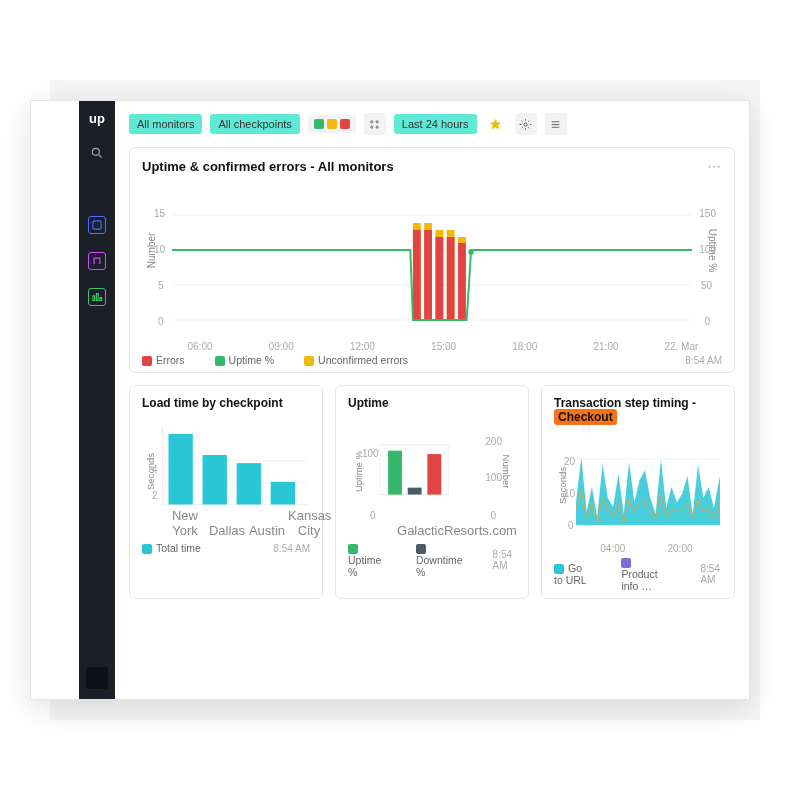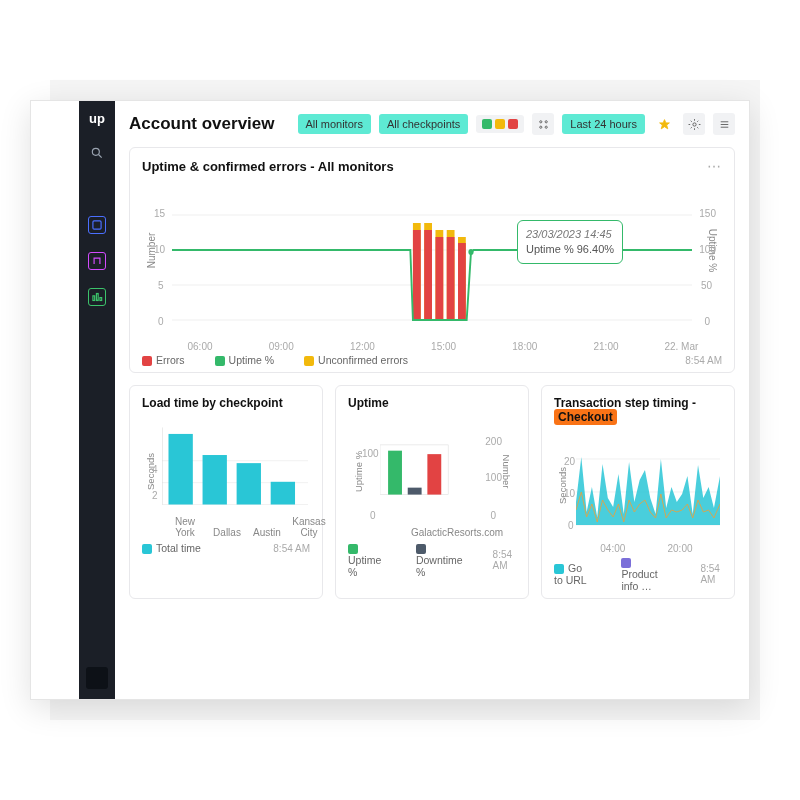--- a/index.html
+++ b/index.html
@@ -48,21 +48,21 @@
   .tooltip .t1{ font-style:italic; color:#777;}
   .tick { position:absolute; font-size:10px; color:#aaa; transform:translateX(-50%);}
   .grid line{ stroke:#eee; stroke-width:1;}
   .axis-line{ stroke:#ccc; stroke-width:1;}
   .bar-e{ fill:#e24343;} .bar-u{ fill:#f2b90c;}
   .line-up{ stroke:#34b96a; stroke-width:2.2; fill:none;}
   .bar-c{ fill:#29c6d6;}
   .bar-g{ fill:#34b96a;} .bar-dg{ fill:#4d5a6a;} .bar-r{ fill:#e24343;}
   .area-c{ fill:#29c6d6; opacity:.85;}
   .line-thin{ stroke:#e2a343; stroke-width:1; fill:none;}
-  .xlabel { position:absolute; font-size:10px; color:#888; bottom:0; text-align:center;}
+  .xlabel { position:absolute; font-size:13px; color:#888; bottom:0; text-align:center;}
   .ylabel-mini { position:absolute; left:-4px; top:50%; transform:rotate(-90deg) translate(12px,-6px); font-size:9.5px; color:#888;}
   .ylabel-mini-r { position:absolute; right:-2px; top:50%; transform:rotate(90deg) translate(-12px,-6px); font-size:9.5px; color:#888;}
   .title-suffix { font-weight:700; background:#f97316; padding:1px 4px; border-radius:3px;}
   .sidebar-spacer{flex:1;}
   .sidebar-bottom{width:22px;height:22px; background:#0d1117; border-radius:3px; margin-bottom:10px;}
   .gridlabel{position:absolute; font-size:10px; color:#aaa;}
 </style>
 </head>
 <body>
 
@@ -94,21 +94,20 @@
           <rect x="11" y="6" width="3" height="12"></rect>
           <rect x="17" y="13" width="3" height="5"></rect>
         </svg>
       </div>
     <div class="sidebar-spacer"></div>
     <div class="sidebar-bottom"></div>
   </div>
 
   <div class="main">
     <div class="header">
-      <div class="page-title">Account overview</div>
       <div class="chip">All monitors</div>
       <div class="chip">All checkpoints</div>
       <div class="color-chips">
         <span class="cc cc-g"></span>
         <span class="cc cc-y"></span>
         <span class="cc cc-r"></span>
       </div>
       <div class="iconbtn">
           <svg viewBox="0 0 24 24">
             <circle cx="7" cy="7" r="2"></circle>
@@ -174,24 +173,20 @@
             <rect class="bar-e" x="304" y="47" width="9" height="83"></rect>
             <rect class="bar-u" x="317" y="40" width="9" height="90"></rect>
             <rect class="bar-e" x="317" y="47" width="9" height="83"></rect>
             <rect class="bar-u" x="330" y="47" width="9" height="83"></rect>
             <rect class="bar-e" x="330" y="53" width="9" height="77"></rect>
 
             <path class="line-up" d="M0,60 L275,60 L278,130 L340,130 L345,62 L348,60 L600,60"></path>
             <circle cx="345" cy="62" r="3" fill="#34b96a"></circle>
           </svg>
 
-          <div class="tooltip" style="left:375px; top:40px;">
-            <div class="t1">23/03/2023 14:45</div>
-            <div>Uptime % 96.40%</div>
-          </div>
 
           <div class="tick" style="left:10%; bottom:-2px">06:00</div>
           <div class="tick" style="left:24%; bottom:-2px">09:00</div>
           <div class="tick" style="left:38%; bottom:-2px">12:00</div>
           <div class="tick" style="left:52%; bottom:-2px">15:00</div>
           <div class="tick" style="left:66%; bottom:-2px">18:00</div>
           <div class="tick" style="left:80%; bottom:-2px">21:00</div>
           <div class="tick" style="left:93%; bottom:-2px">22. Mar</div>
         </div>
         <div class="legend">

